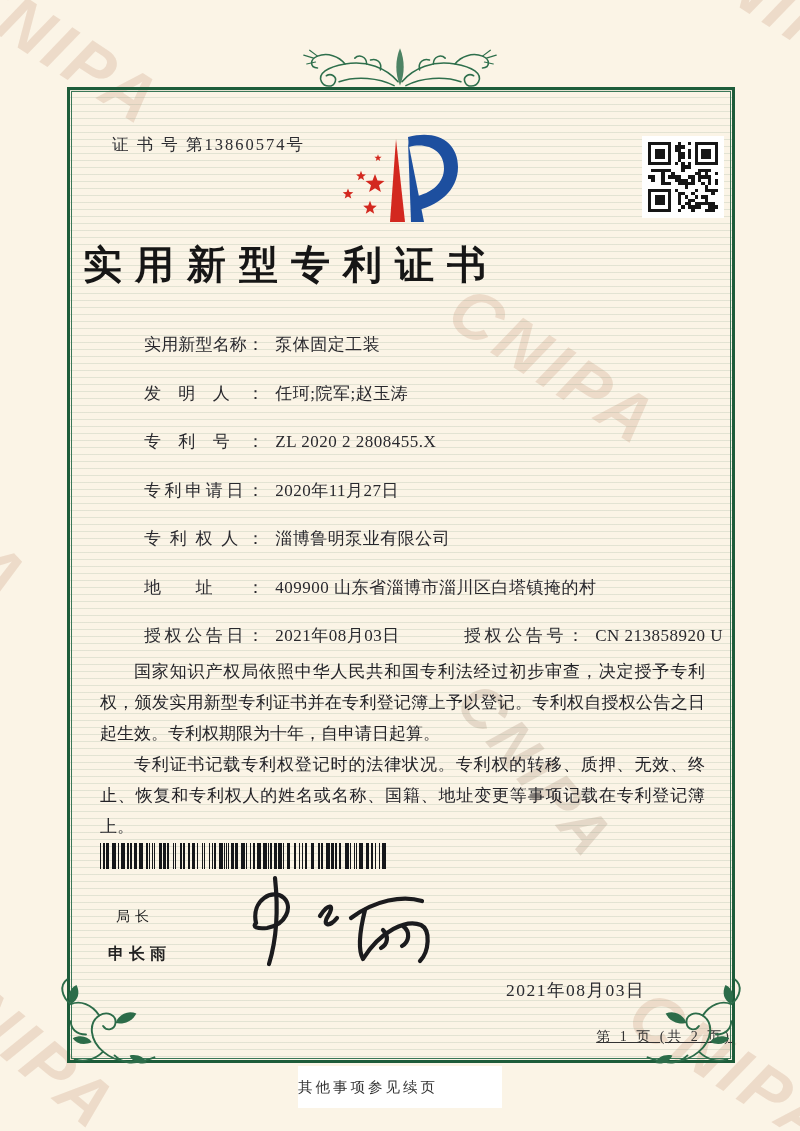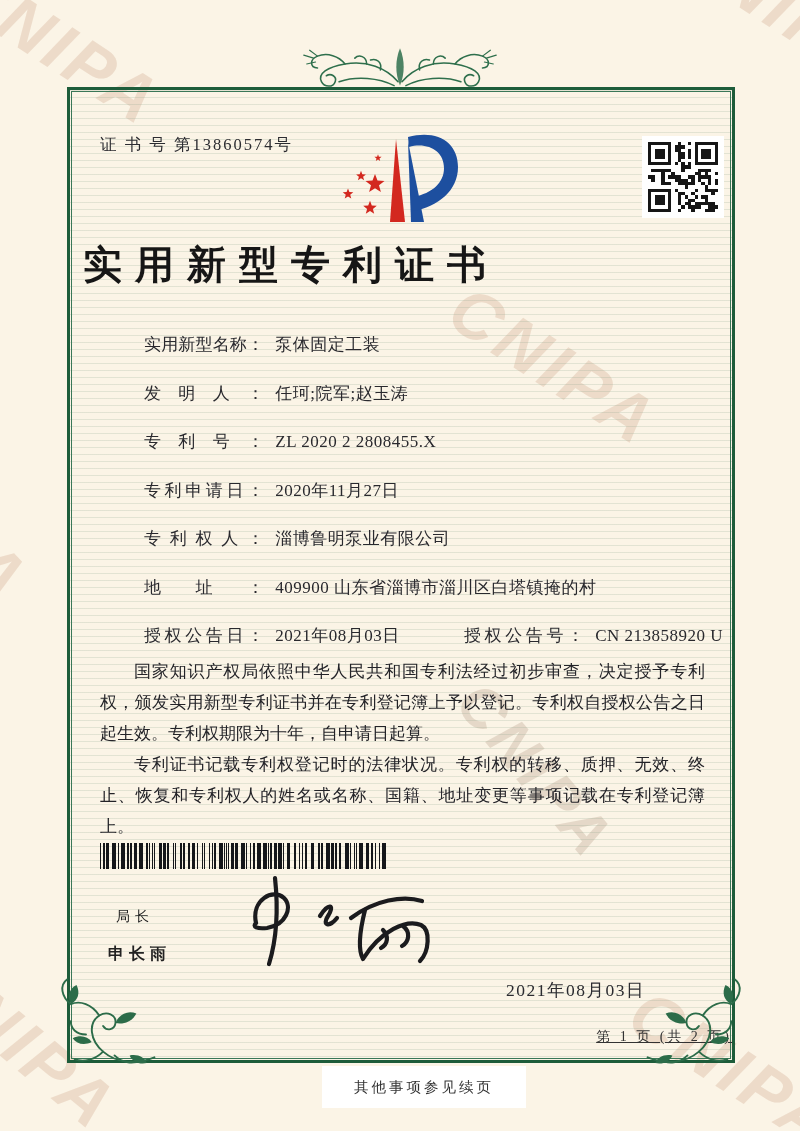--- a/index.html
+++ b/index.html
@@ -19,21 +19,21 @@
   .frame{position:absolute;left:67px;top:87px;width:668px;height:976px;box-sizing:border-box;
          border:3px solid #1d5c3a;z-index:2;
          background:repeating-linear-gradient(180deg, rgba(128,158,133,0.20) 0 1px, rgba(128,158,133,0) 1px 7px);}
   .frame-line{position:absolute;inset:1px;border:1px solid #3a7758;pointer-events:none;}
   
   .orn{position:absolute;z-index:3;}
   .orn-top{left:290px;top:32px;width:220px;height:62px;}
   .orn-bl{left:48px;top:976px;width:114px;height:98px;}
   .orn-br{left:640px;top:976px;width:114px;height:98px;transform:scaleX(-1);}
   
-  .cert-no{position:absolute;left:30px;top:44px;font-size:16.5px;letter-spacing:2px;color:#2c2c31;}
+  .cert-no{position:absolute;left:42px;top:44px;font-size:16.5px;letter-spacing:2px;color:#2c2c31;}
   .logo{position:absolute;left:258px;top:36px;width:180px;height:102px;}
   .qr{position:absolute;left:572px;top:46px;width:70px;height:70px;background:#fff;padding:6px;}
   .qr svg{display:block;shape-rendering:crispEdges;}
   .title{position:absolute;left:0;right:0;top:148px;font-size:39px;font-weight:700;
          letter-spacing:13px;text-indent:13px;color:#161616;}
   
   .fields{position:absolute;left:30px;right:26px;top:244px;font-size:17px;line-height:21px;color:#29292e;}
   .frow{margin-bottom:27.5px;position:relative;white-space:nowrap;margin-left:44px;}
   .flabel{display:inline-block;width:120px;text-align:justify;text-align-last:justify;vertical-align:top;}
   .fvalue{margin-left:7px;letter-spacing:0.5px;}
@@ -47,21 +47,21 @@
   
   .sig-title{position:absolute;left:46px;top:818px;font-family:"Liberation Sans","DejaVu Sans",sans-serif;
              font-size:14px;letter-spacing:5px;color:#222;font-weight:500;}
   .sig-name{position:absolute;left:38px;top:854px;font-family:"Liberation Sans","DejaVu Sans",sans-serif;
             font-size:16px;letter-spacing:5px;color:#222;font-weight:700;}
   .sig-hand{position:absolute;left:148px;top:778px;width:240px;height:110px;}
   .issue-date{position:absolute;left:436px;top:888px;font-size:17.5px;letter-spacing:1.5px;color:#2b2b30;}
   .page-num{position:absolute;left:0;right:0;top:938px;text-align:right;font-size:14px;letter-spacing:3px;color:#333;text-decoration:underline;}
   
   .cont-note{position:absolute;left:298px;top:1066px;width:204px;height:42px;background:#ffffff;z-index:3;
-             display:flex;align-items:center;justify-content:center;font-size:14.5px;letter-spacing:3px;color:#333;margin-left:24px;}
+             display:flex;align-items:center;font-size:14.5px;letter-spacing:3px;color:#333;}
 </style>
 </head>
 <body>
 
 <div class="page">
 
   <div class="wm wm1">CNIPA</div>
   <div class="wm wm2">CNIPA</div>
   <div class="wm wm3">CNIPA</div>
   <div class="wm wm4">CNIPA</div>

